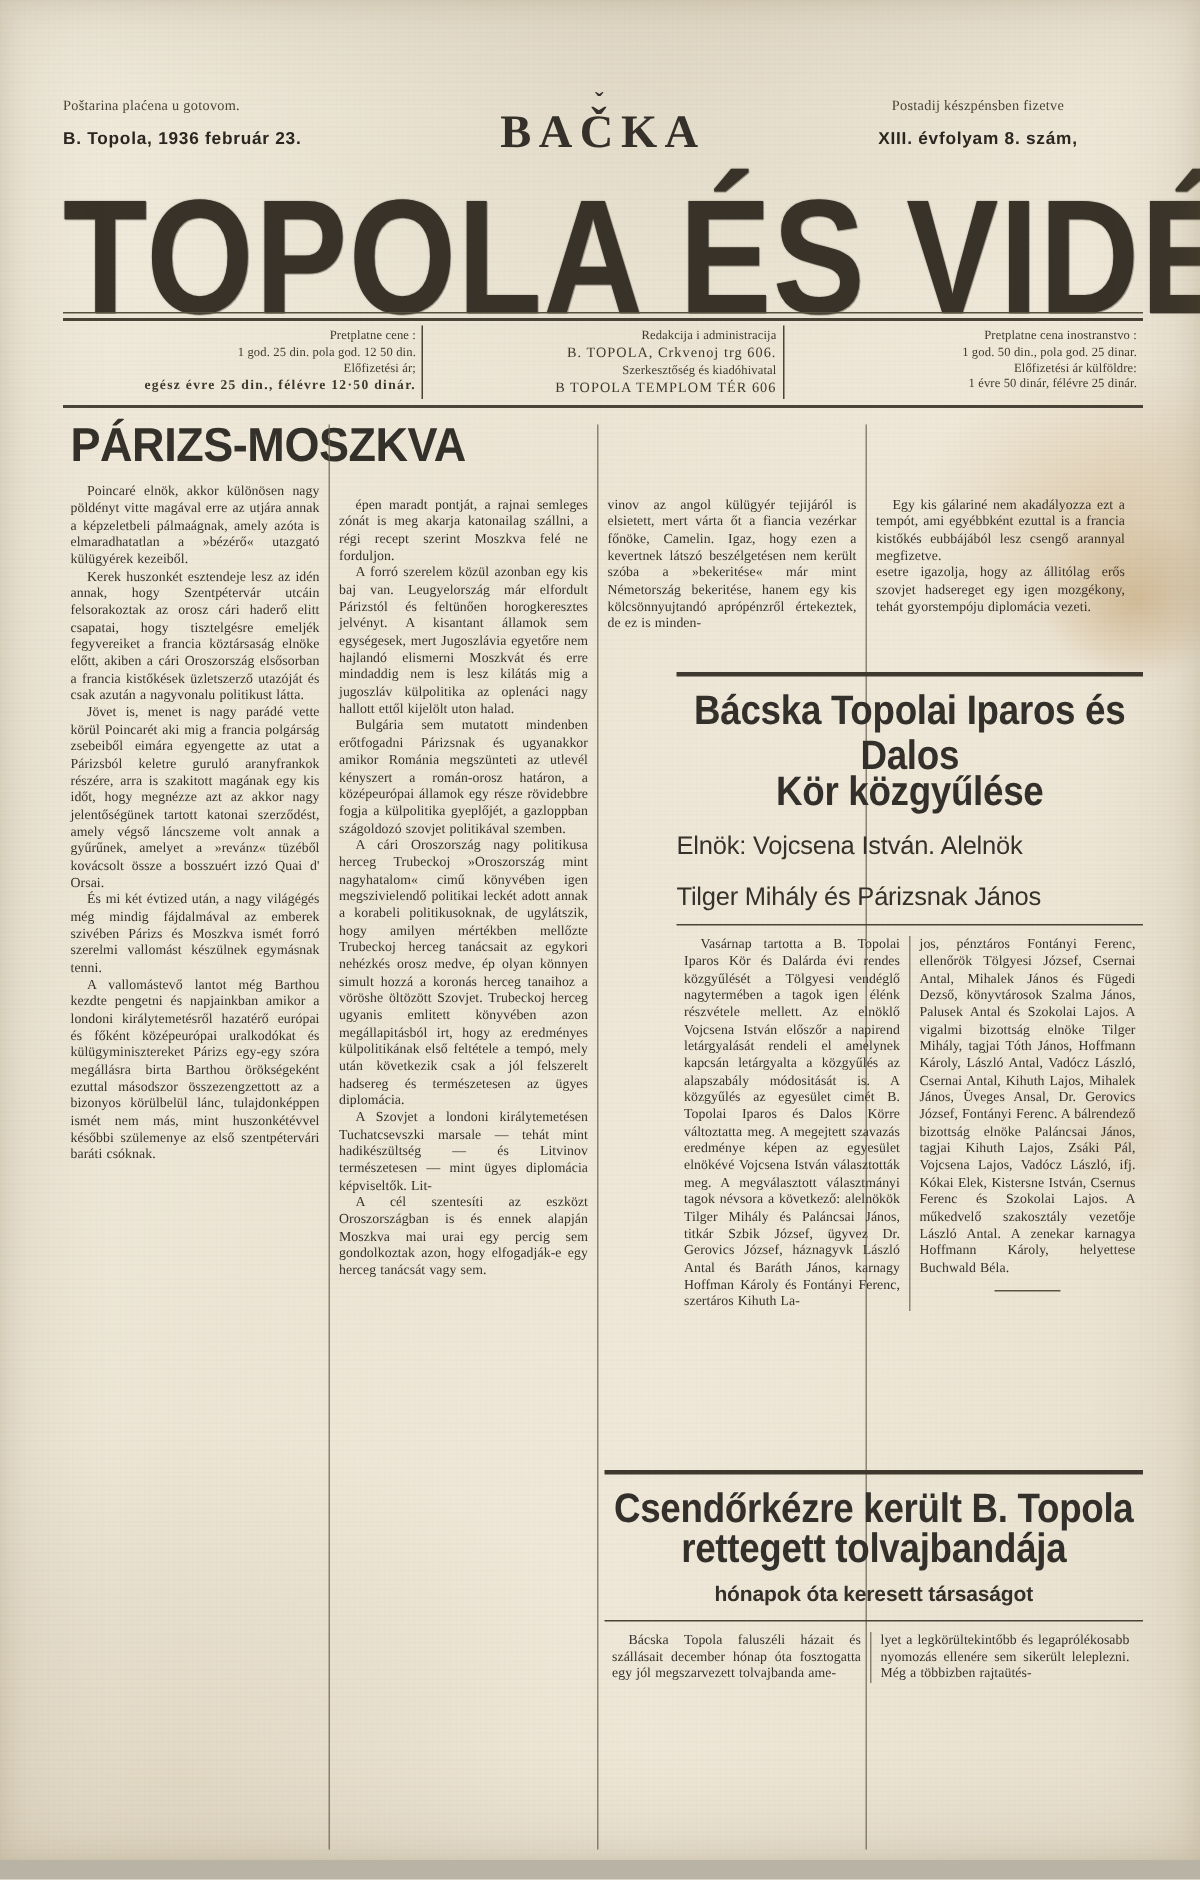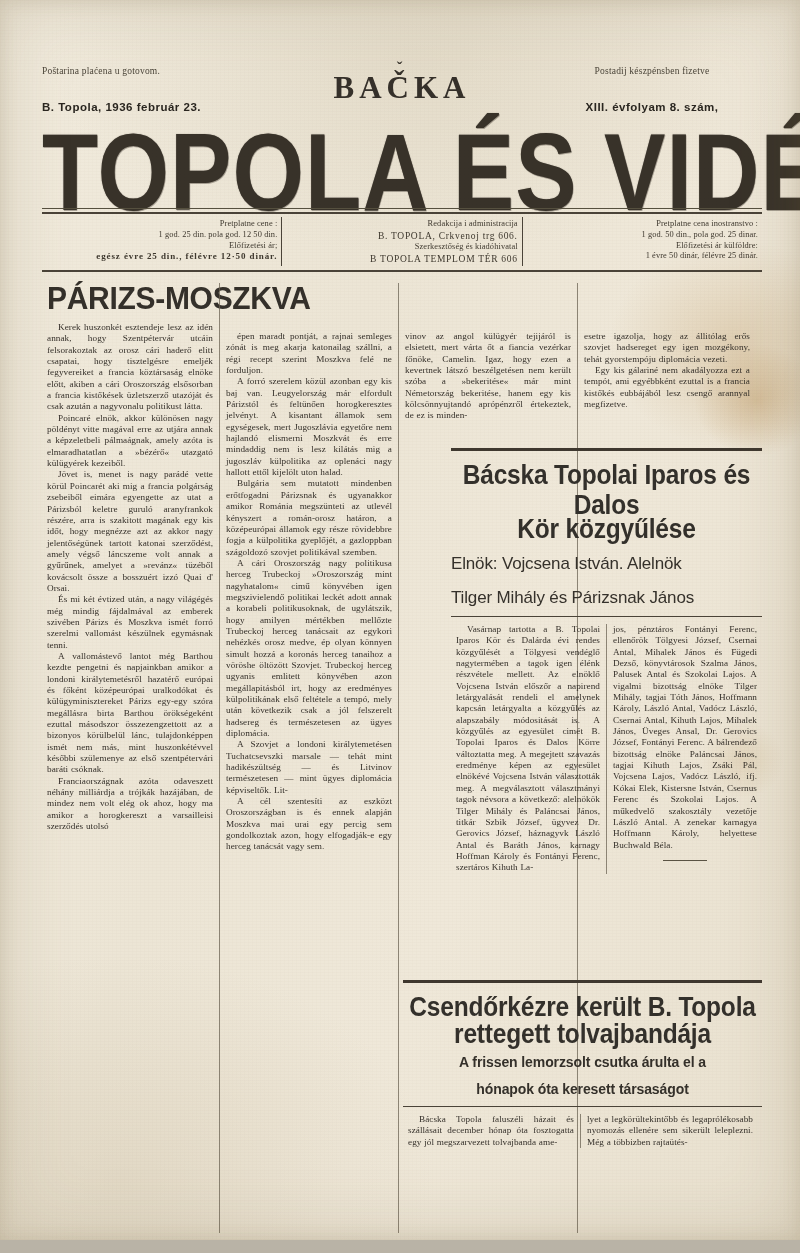--- a/index.html
+++ b/index.html
@@ -59,21 +59,21 @@
     font-size: 9.5px;
     letter-spacing: .2px;
     line-height: 1.25;
     color: #4a4438;
     font-family: "Liberation Serif", serif;
   }
   .tb-bold {
     font-size: 11.5px;
     font-weight: bold;
     letter-spacing: .5px;
-    margin-top: 23px;
+    margin-top: 9px;
     color: #2a2620;
     font-family: "Liberation Sans", sans-serif;
   }
 
   .backa-wrap { text-align: center; flex: 1; position: relative; margin-top: 6px; }
   .backa {
     font-family: "Liberation Serif", serif;
     font-size: 31px;
     font-weight: bold;
     letter-spacing: 5px;
@@ -290,26 +290,25 @@
       <div class="l">Előfizetési ár külföldre:</div>
       <div class="l">1 évre 50 dinár, félévre 25 dinár.</div>
     </div>
 
   </div>
 
   <div class="sheet body-area">
 
     <div class="col">
       <h1 class="hl-main">PÁRIZS-MOSZKVA</h1>
+      <p class="bt">Poincaré elnök, akkor különösen nagy pöldényt vitte magával erre az utjára annak a képzeletbeli pálmaágnak, amely azóta is elmaradhatatlan a »bézérő« utazgató külügyérek kezeiből.</p>
       <p class="bt">Kerek huszonkét esztendeje lesz az idén annak, hogy Szentpétervár utcáin felsorakoztak az orosz cári haderő elitt csapatai, hogy tisztelgésre emeljék fegyvereiket a francia köztársaság elnöke előtt, akiben a cári Oroszország elsősorban a francia kistőkések üzletszerző utazóját és csak azután a nagyvonalu politikust látta.</p>
-      <p class="bt">Poincaré elnök, akkor különösen nagy pöldényt vitte magával erre az utjára annak a képzeletbeli pálmaágnak, amely azóta is elmaradhatatlan a »bézérő« utazgató külügyérek kezeiből.</p>
       <p class="bt">Jövet is, menet is nagy parádé vette körül Poincarét aki mig a francia polgárság zsebeiből eimára egyengette az utat a Párizsból keletre guruló aranyfrankok részére, arra is szakitott magának egy kis időt, hogy megnézze azt az akkor nagy jelentőségünek tartott katonai szerződést, amely végső láncszeme volt annak a gyűrűnek, amelyet a »revánz« tüzéből kovácsolt össze a bosszuért izzó Quai d' Orsai.</p>
       <p class="bt">És mi két évtized után, a nagy világégés még mindig fájdalmával az emberek szivében Párizs és Moszkva ismét forró szerelmi vallomást készülnek egymásnak tenni.</p>
       <p class="bt">A vallomástevő lantot még Barthou kezdte pengetni és napjainkban amikor a londoni királytemetésről hazatérő európai és főként középeurópai uralkodókat és külügyminisztereket Párizs egy-egy szóra megállásra birta Barthou örökségeként ezuttal másodszor összezengzettott az a bizonyos körülbelül lánc, tulajdonképpen ismét nem más, mint huszonkétévvel későbbi szülemenye az első szentpétervári baráti csóknak.</p>
-      <p class="bt">Franciaországnak azóta odaveszett néhány milliárdja a trójkák hazájában, de mindez nem volt elég ok ahoz, hogy ma amikor a horogkereszt a varsailleisi szerződés utolsó</p>
     </div>
 
     <div class="rule"></div>
 
     <div class="col">
       <div style="height:48px"></div>
       <p class="bt">épen maradt pontját, a rajnai semleges zónát is meg akarja katonailag szállni, a régi recept szerint Moszkva felé ne forduljon.</p>
       <p class="bt">A forró szerelem közül azonban egy kis baj van. Leugyelország már elfordult Párizstól és feltünően horogkeresztes jelvényt. A kisantant államok sem egységesek, mert Jugoszlávia egyetőre nem hajlandó elismerni Moszkvát és erre mindaddig nem is lesz kilátás mig a jugoszláv külpolitika az oplenáci nagy hallott ettől kijelölt uton halad.</p>
       <p class="bt">Bulgária sem mutatott mindenben erőtfogadni Párizsnak és ugyanakkor amikor Románia megszünteti az utlevél kényszert a román-orosz határon, a középeurópai államok egy része rövidebbre fogja a külpolitika gyeplőjét, a gazloppban szágoldozó szovjet politikával szemben.</p>
       <p class="bt">A cári Oroszország nagy politikusa herceg Trubeckoj »Oroszország mint nagyhatalom« cimű könyvében igen megszivielendő politikai leckét adott annak a korabeli politikusoknak, de ugylátszik, hogy amilyen mértékben mellőzte Trubeckoj herceg tanácsait az egykori nehézkés orosz medve, ép olyan könnyen simult hozzá a koronás herceg tanaihoz a vöröshe öltözött Szovjet. Trubeckoj herceg ugyanis emlitett könyvében azon megállapitásból irt, hogy az eredményes külpolitikának első feltétele a tempó, mely után következik csak a jól felszerelt hadsereg és természetesen az ügyes diplomácia.</p>
@@ -321,22 +320,22 @@
 
     <div class="col">
       <div style="height:48px"></div>
       <p class="bt noind">vinov az angol külügyér tejijáról is elsietett, mert várta őt a fiancia vezérkar főnöke, Camelin. Igaz, hogy ezen a kevertnek látszó beszélgetésen nem került szóba a »bekeritése« már mint Németország bekeritése, hanem egy kis kölcsönnyujtandó aprópénzről értekeztek, de ez is minden-</p>
     </div>
 
     <div class="rule"></div>
 
     <div class="col">
       <div style="height:48px"></div>
+      <p class="bt">Egy kis gálariné nem akadályozza ezt a tempót, ami egyébbként ezuttal is a francia kistőkés eubbájából lesz csengő arannyal megfizetve.</p>
       <p class="bt noind">esetre igazolja, hogy az állitólag erős szovjet hadsereget egy igen mozgékony, tehát gyorstempóju diplomácia vezeti.</p>
-      <p class="bt">Egy kis gálariné nem akadályozza ezt a tempót, ami egyébbként ezuttal is a francia kistőkés eubbájából lesz csengő arannyal megfizetve.</p>
     </div>
 
   </div>
 
   <div style="position:absolute; left:403px; right:38px; top:448px;margin-left:48px;">
 
     <div class="hdr-rule-top"></div>
 
     <h2 class="hl-sec">Bácska Topolai Iparos és Dalos</h2>
     <h2 class="hl-sec">Kör közgyűlése</h2>
@@ -358,21 +357,20 @@
     </div>
   </div>
 
   <div style="position:absolute; left:403px; right:38px; top:980px;">
 
     <div class="hdr-rule-top"></div>
 
     <h2 class="hl-sec">Csendőrkézre került B. Topola</h2>
     <h2 class="hl-sec">rettegett tolvajbandája</h2>
 
-    <h3 class="hl-sub2">A frissen lemorzsolt csutka árulta el a</h3>
     <h3 class="hl-sub2">hónapok óta keresett társaságot</h3>
 
     <div class="hdr-rule-bot"></div>
 
     <div class="spanner">
       <div class="sp-col">
         <p class="bt">Bácska Topola faluszéli házait és szállásait december hónap óta fosztogatta egy jól megszarvezett tolvajbanda ame-</p>
       </div>
       <div class="sp-rule"></div>
       <div class="sp-col">

